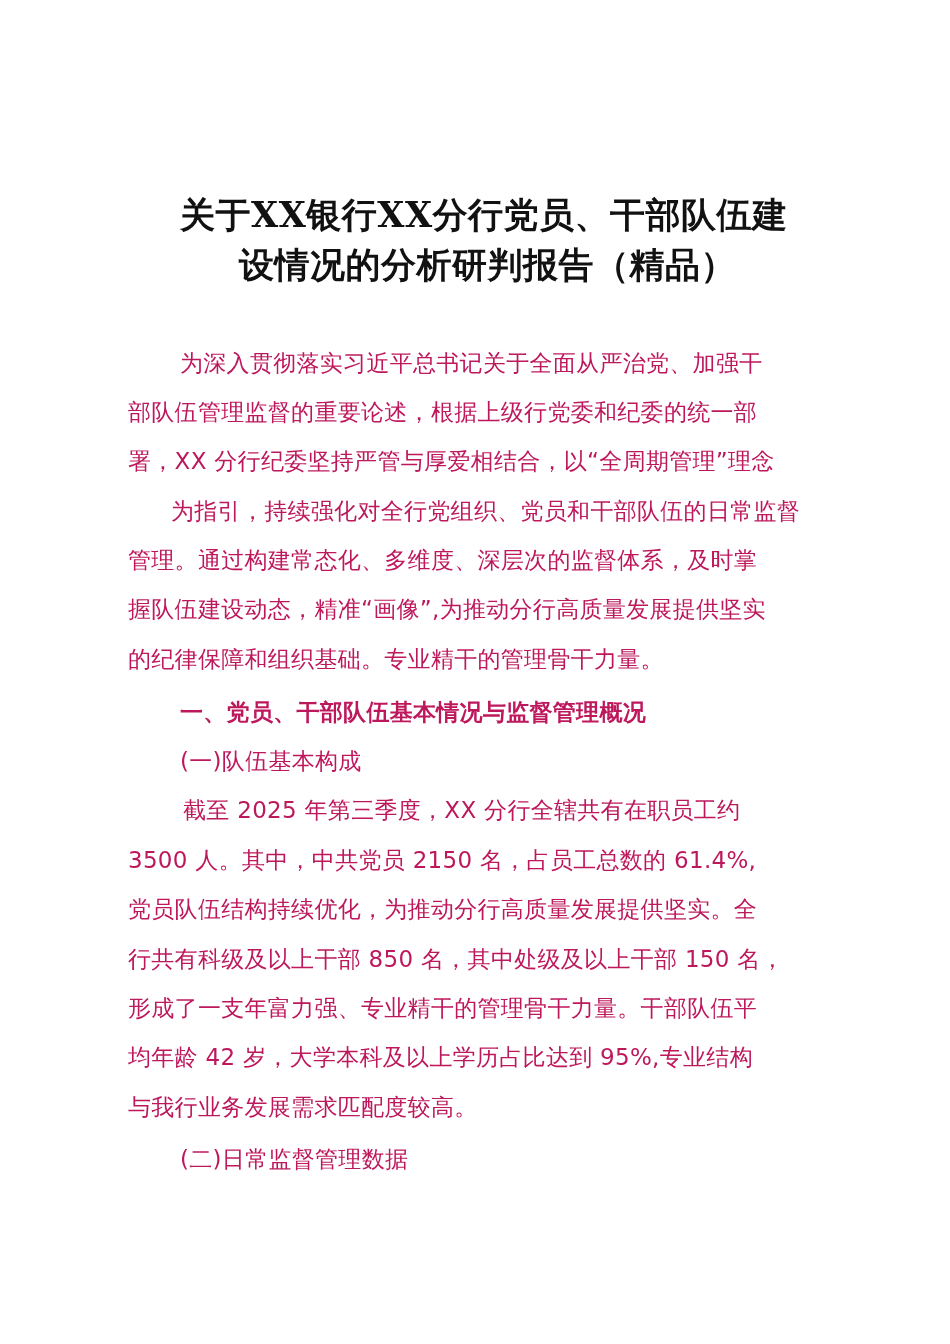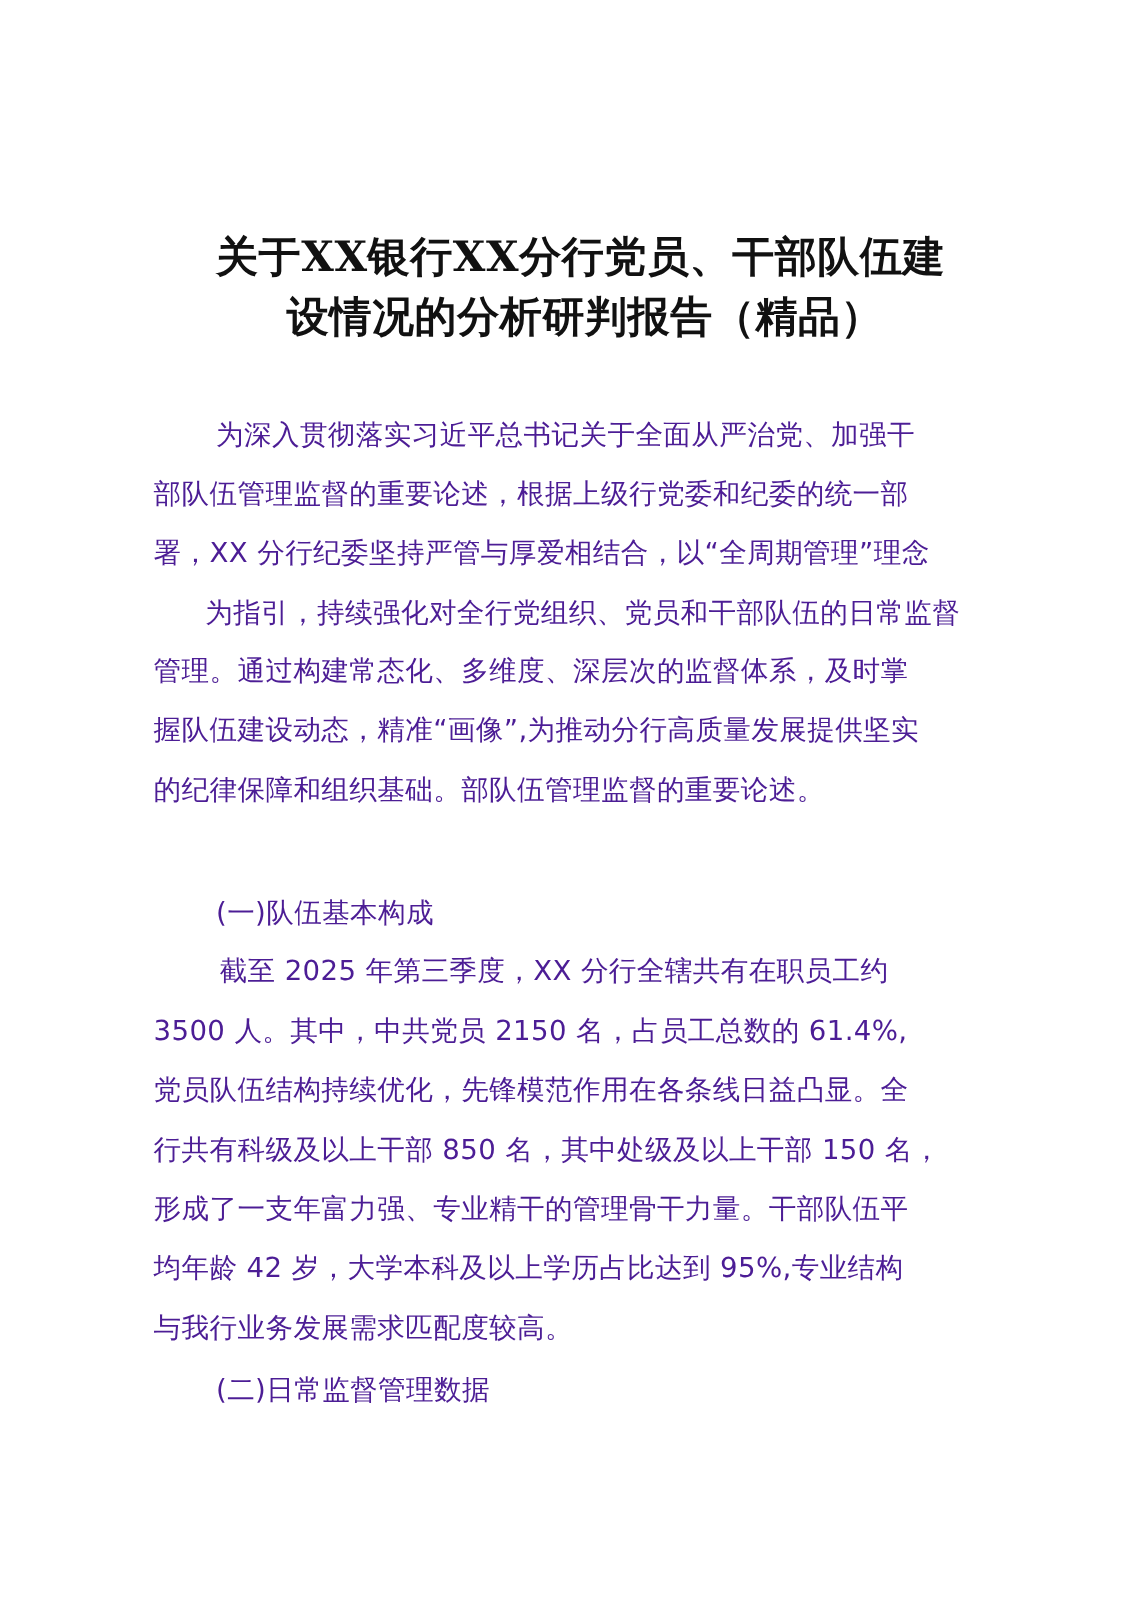--- a/index.html
+++ b/index.html
@@ -34,21 +34,21 @@
     }
     .title .l1 { position: absolute; left: 180px; top: 190px; letter-spacing: 0.5px; }
     .title .l2 { position: absolute; left: 210px; top: 240px; letter-spacing: 0.5px; margin-left: 29px; }
 
     .line {
       position: absolute;
       left: 128px;
       font-family: "DejaVu Sans", "Liberation Sans", sans-serif;
       font-size: 23px;
       line-height: 30px;
-      color: #4c1d95;
+      color: #be185d;
       white-space: nowrap;
       letter-spacing: 0.3px;
     }
     .line.indent { left: 180px; }
     .line.indent-small { left: 183px; }
     .line.bold { font-weight: bold; }
   </style>
 </head>
 <body>
 
@@ -59,30 +59,31 @@
     <span class="l2">设情况的分析研判报告（精品）</span>
   </div>
 
   <div>
     <div class="line indent" style="top:348px;">为深入贯彻落实习近平总书记关于全面从严治党、加强干</div>
     <div class="line" style="top:397px;">部队伍管理监督的重要论述，根据上级行党委和纪委的统一部</div>
     <div class="line" style="top:446px;">署，XX 分行纪委坚持严管与厚爱相结合，以“全周期管理”理念</div>
     <div class="line" style="top:496px;margin-left:43px;">为指引，持续强化对全行党组织、党员和干部队伍的日常监督</div>
     <div class="line" style="top:545px;">管理。通过构建常态化、多维度、深层次的监督体系，及时掌</div>
     <div class="line" style="top:594px;">握队伍建设动态，精准“画像”,为推动分行高质量发展提供坚实</div>
-    <div class="line" style="top:644px;">的纪律保障和组织基础。部队伍管理监督的重要论述。</div>
+    <div class="line" style="top:644px;">的纪律保障和组织基础。专业精干的管理骨干力量。</div>
   </div>
 
+  <div class="line indent bold" style="top:697px;">一、党员、干部队伍基本情况与监督管理概况</div>
 
   <div class="line indent" style="top:746px;">(一)队伍基本构成</div>
 
   <div>
     <div class="line indent-small" style="top:795px;">截至 2025 年第三季度，XX 分行全辖共有在职员工约</div>
     <div class="line" style="top:845px;">3500 人。其中，中共党员 2150 名，占员工总数的 61.4%,</div>
-    <div class="line" style="top:894px;">党员队伍结构持续优化，先锋模范作用在各条线日益凸显。全</div>
+    <div class="line" style="top:894px;">党员队伍结构持续优化，为推动分行高质量发展提供坚实。全</div>
     <div class="line" style="top:944px;">行共有科级及以上干部 850 名，其中处级及以上干部 150 名，</div>
     <div class="line" style="top:993px;">形成了一支年富力强、专业精干的管理骨干力量。干部队伍平</div>
     <div class="line" style="top:1042px;">均年龄 42 岁，大学本科及以上学历占比达到 95%,专业结构</div>
     <div class="line" style="top:1092px;">与我行业务发展需求匹配度较高。</div>
   </div>
 
   <div class="line indent" style="top:1144px;">(二)日常监督管理数据</div>
 
 </div>
 

